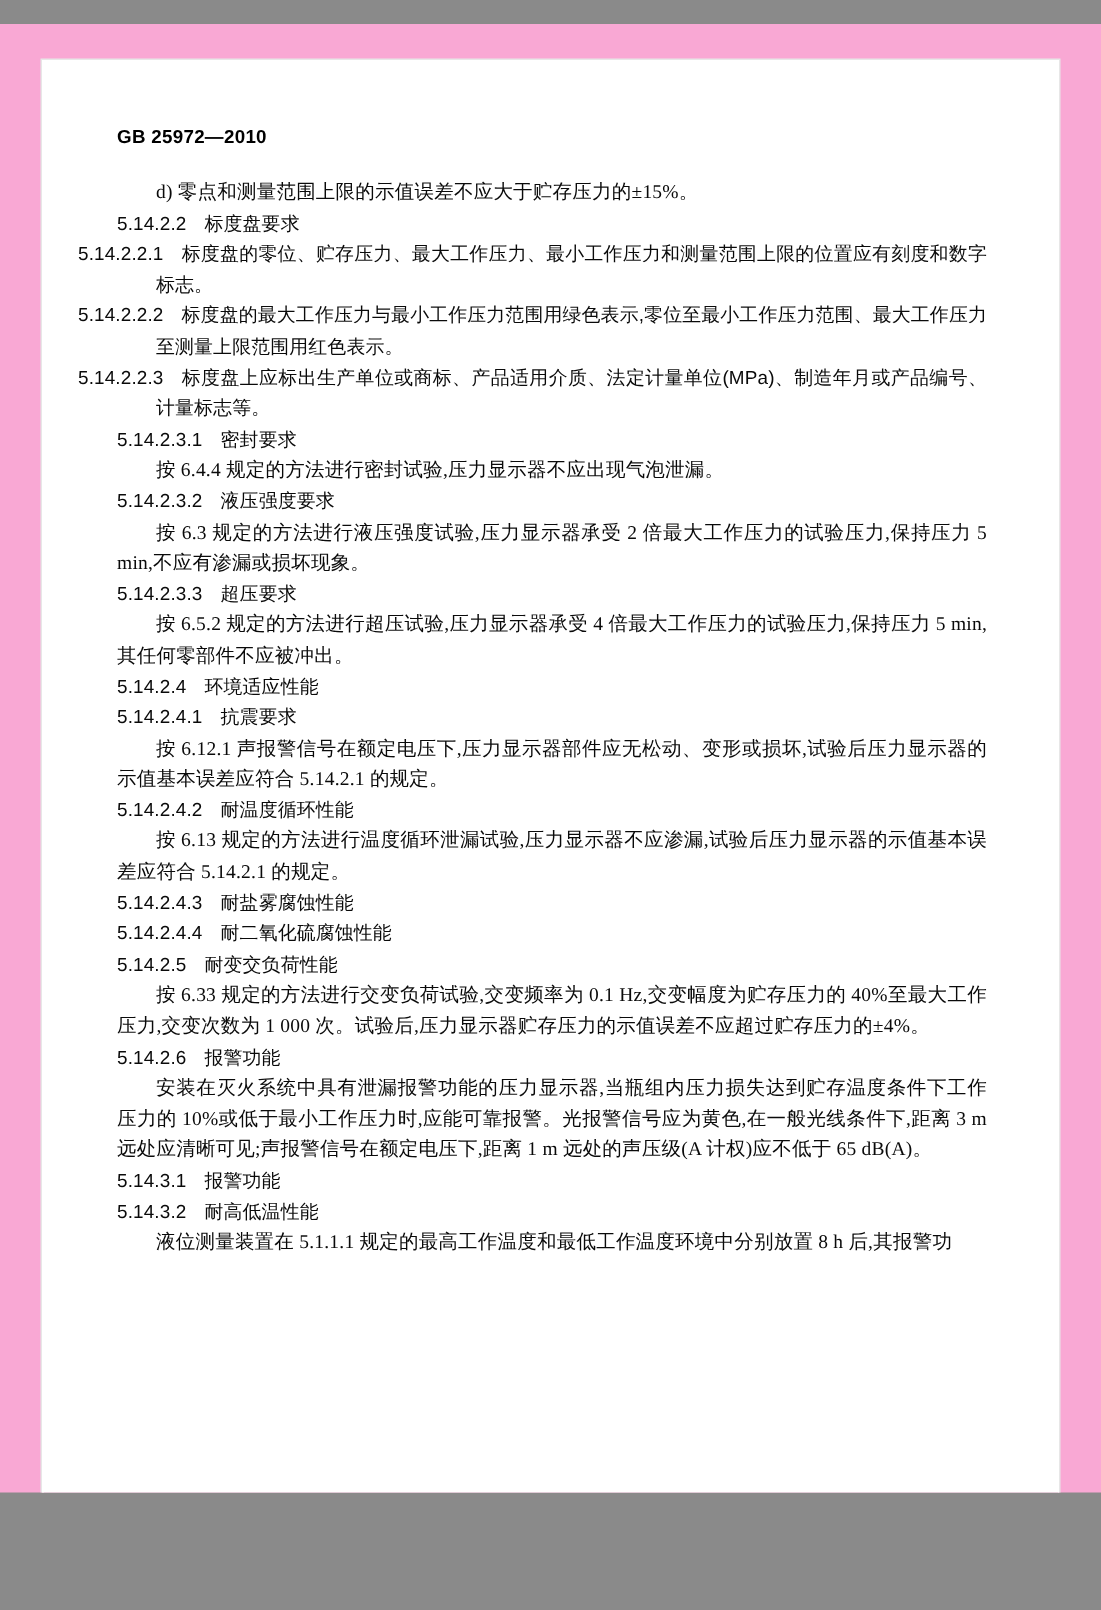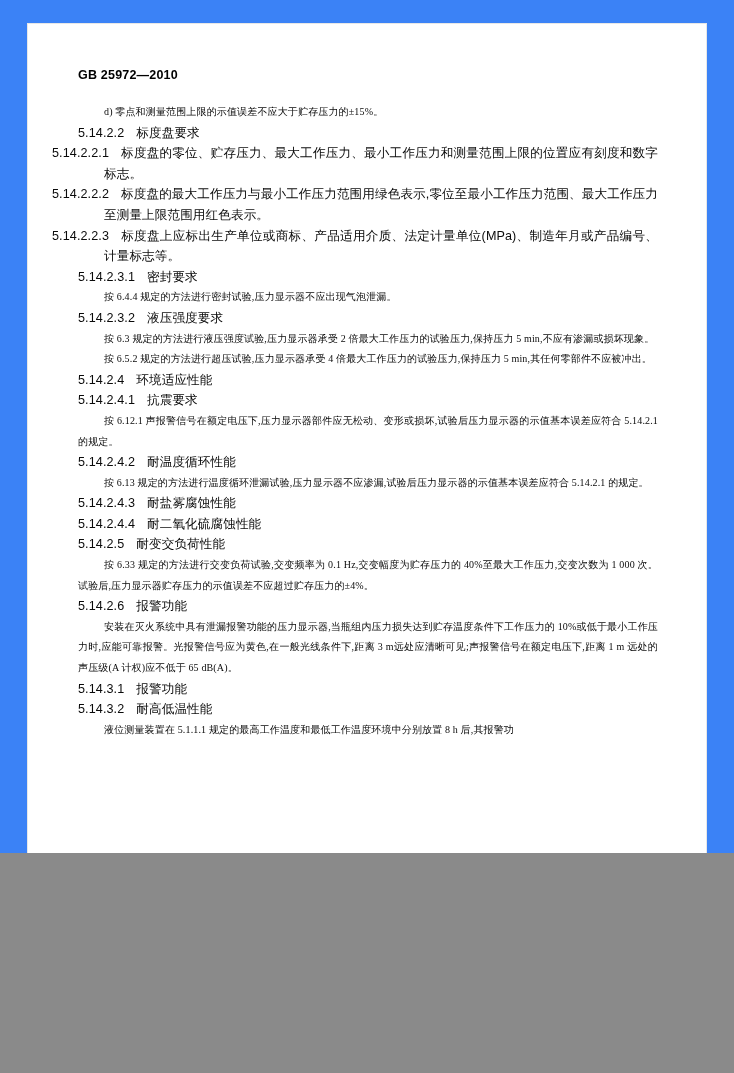--- a/index.html
+++ b/index.html
@@ -3,23 +3,23 @@
 <meta charset="utf-8">
 <style>
   html, body {
     margin: 0;
     padding: 0;
     background: #8a8a8a;
   }
   .page {
     position: relative;
     width: 734px;
-    height: 853px;
-    background: #3b82f6;
-    margin: 0 auto;
+    height: 979px;
+    background: #f9a8d4;
+    margin: 16px auto;
     overflow: hidden;
     font-family: "Liberation Serif", "DejaVu Serif", serif;
     color: #111;
   }
   .sheet {
     position: absolute;
     left: 28px;
     top: 24px;
     width: 678px;
     height: 1025px;
@@ -34,21 +34,21 @@
   }
   .header-code {
     font-family: "Liberation Sans", "DejaVu Sans", sans-serif;
     font-weight: bold;
     font-size: 12.5px;
     letter-spacing: 0.2px;
     color: #000;
     margin: 0 0 20px 0;
   }
   .line {
-    font-size: 10px;
+    font-size: 13px;
     line-height: 20.6px;
     margin: 0;
     text-align: justify;
     letter-spacing: 0.15px;
     color: #0a0a0a;
   }
   .clause {
     font-family: "Liberation Sans", "DejaVu Sans", sans-serif;
     font-size: 12.6px;
     line-height: 20.6px;
@@ -87,20 +87,21 @@
       <div id="body-blocks">
           <div class="line indent-d">d)  零点和测量范围上限的示值误差不应大于贮存压力的±15%。</div>
           <div class="line clause"><span class="num">5.14.2.2</span><span>标度盘要求</span></div>
           <div class="line clause hang"><span class="num">5.14.2.2.1</span><span>标度盘的零位、贮存压力、最大工作压力、最小工作压力和测量范围上限的位置应有刻度和数字标志。</span></div>
           <div class="line clause hang"><span class="num">5.14.2.2.2</span><span>标度盘的最大工作压力与最小工作压力范围用绿色表示,零位至最小工作压力范围、最大工作压力至测量上限范围用红色表示。</span></div>
           <div class="line clause hang"><span class="num">5.14.2.2.3</span><span>标度盘上应标出生产单位或商标、产品适用介质、法定计量单位(MPa)、制造年月或产品编号、计量标志等。</span></div>
           <div class="line clause"><span class="num">5.14.2.3.1</span><span>密封要求</span></div>
           <div class="line para">按 6.4.4 规定的方法进行密封试验,压力显示器不应出现气泡泄漏。</div>
           <div class="line clause"><span class="num">5.14.2.3.2</span><span>液压强度要求</span></div>
           <div class="line para">按 6.3 规定的方法进行液压强度试验,压力显示器承受 2 倍最大工作压力的试验压力,保持压力 5 min,不应有渗漏或损坏现象。</div>
+          <div class="line clause"><span class="num">5.14.2.3.3</span><span>超压要求</span></div>
           <div class="line para">按 6.5.2 规定的方法进行超压试验,压力显示器承受 4 倍最大工作压力的试验压力,保持压力 5 min,其任何零部件不应被冲出。</div>
           <div class="line clause"><span class="num">5.14.2.4</span><span>环境适应性能</span></div>
           <div class="line clause"><span class="num">5.14.2.4.1</span><span>抗震要求</span></div>
           <div class="line para">按 6.12.1 声报警信号在额定电压下,压力显示器部件应无松动、变形或损坏,试验后压力显示器的示值基本误差应符合 5.14.2.1 的规定。</div>
           <div class="line clause"><span class="num">5.14.2.4.2</span><span>耐温度循环性能</span></div>
           <div class="line para">按 6.13 规定的方法进行温度循环泄漏试验,压力显示器不应渗漏,试验后压力显示器的示值基本误差应符合 5.14.2.1 的规定。</div>
           <div class="line clause"><span class="num">5.14.2.4.3</span><span>耐盐雾腐蚀性能</span></div>
           <div class="line clause"><span class="num">5.14.2.4.4</span><span>耐二氧化硫腐蚀性能</span></div>
           <div class="line clause"><span class="num">5.14.2.5</span><span>耐变交负荷性能</span></div>
           <div class="line para">按 6.33 规定的方法进行交变负荷试验,交变频率为 0.1 Hz,交变幅度为贮存压力的 40%至最大工作压力,交变次数为 1 000 次。试验后,压力显示器贮存压力的示值误差不应超过贮存压力的±4%。</div>

